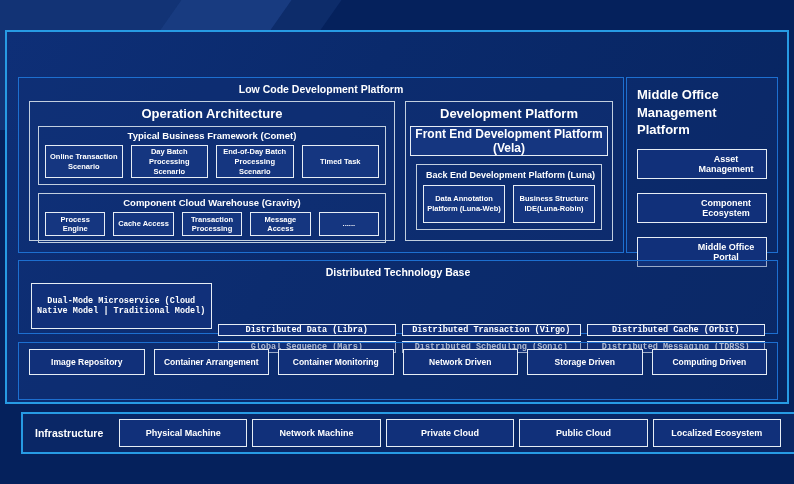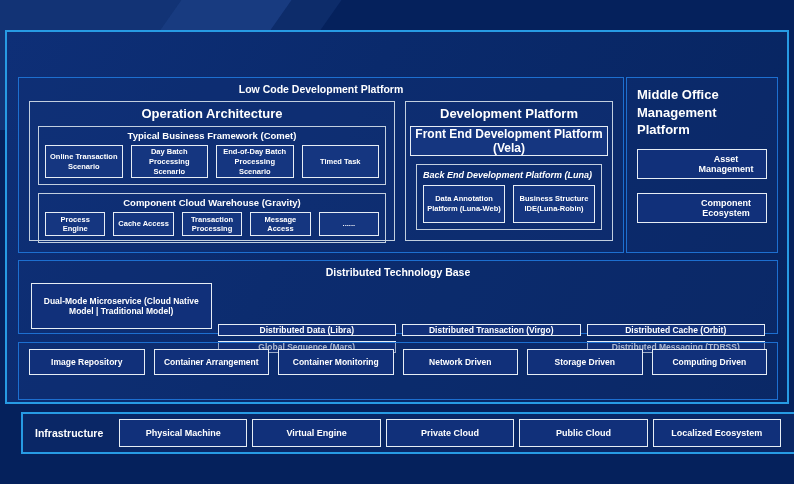--- a/index.html
+++ b/index.html
@@ -48,34 +48,34 @@
     text-align:center; font-size:7.5px; font-weight:bold; line-height:1.3;
     padding:1px 3px; box-sizing:border-box;
   }
 
   .front-box {
     margin:2px 4px 8px; border:1px solid #e6edf5; background:#153680;
     height:28px; display:flex; align-items:center; justify-content:center;
     font-size:12px; font-weight:bold; text-align:center;
   }
   .back-end { margin:0 10px 8px; }
-  .back-label { font-size:9px; font-weight:bold; text-align:left; margin:2px 0 5px;font-style:italic; }
+  .back-label { font-size:9px; font-weight:bold; text-align:right; margin:2px 0 5px; }
   .back-end .leaf { min-height:38px; }
 
   .middle-office { flex:1; padding:8px 10px; }
   .mo-label { font-size:13px; font-weight:bold; line-height:1.35; }
   .mo-items { margin-top:10px; display:flex; flex-direction:column; gap:14px; }
   .mo-item {
     height:28px; border:1px solid #e6edf5; background:#11307a;
     display:flex; align-items:center; justify-content:center;
     font-size:9px; font-weight:bold; text-align:center;padding-left:48px;
   }
 
   .distributed { position:absolute; left:11px; top:228px; width:760px; height:74px; }
-  .dist-content { display:flex; gap:6px; padding:5px 12px 0; height:46px; }
+  .dist-content { display:flex; gap:6px; padding:5px 12px 0; height:46px;font-family:Liberation Mono, monospace; }
   .dual-mode { flex:0 0 166px; font-size:8px; }
   .dist-col { flex:1; display:flex; flex-direction:column; gap:5px;margin-top:41px; }
   .dist-item {
     flex:1; border:1px solid #e6edf5; background:#11307a;
     display:flex; align-items:center; justify-content:center;
     font-size:8.5px; font-weight:bold; text-align:center;
   }
 
   .container-platform { position:absolute; left:11px; top:310px; width:760px; height:58px; }
   .cp-row { display:flex; gap:9px; padding:6px 10px 0; }
@@ -151,35 +151,37 @@
           </div>
 
         </div>
       </div>
 
       <div class="section middle-office">
         <div class="mo-label">Middle Office Management Platform</div>
         <div class="mo-items">
           <div class="mo-item">Asset Management</div>
           <div class="mo-item">Component Ecosystem</div>
+          <div class="mo-item">Middle Office Portal</div>
         </div>
       </div>
 
     </div>
 
     <div class="section distributed">
       <div class="section-label">Distributed Technology Base</div>
       <div class="dist-content">
         <div class="dist-item dual-mode">Dual-Mode Microservice (Cloud Native Model | Traditional Model)</div>
         <div class="dist-col">
           <div class="dist-item">Distributed Data (Libra)</div>
           <div class="dist-item">Global Sequence (Mars)</div>
         </div>
         <div class="dist-col">
           <div class="dist-item">Distributed Transaction (Virgo)</div>
+          <div class="dist-item">Distributed Scheduling (Sonic)</div>
         </div>
         <div class="dist-col">
           <div class="dist-item">Distributed Cache (Orbit)</div>
           <div class="dist-item">Distributed Messaging (TDRSS)</div>
         </div>
       </div>
     </div>
 
     <div class="section container-platform">
       <div class="cp-row">
@@ -190,19 +192,19 @@
         <div class="cp-item">Storage Driven</div>
         <div class="cp-item">Computing Driven</div>
       </div>
     </div>
   </div>
 
   <div class="infra">
     <div class="infra-label">Infrastructure</div>
     <div class="infra-items">
       <div class="infra-item">Physical Machine</div>
-      <div class="infra-item">Virtual Engine</div>
+      <div class="infra-item">Network Machine</div>
       <div class="infra-item">Private Cloud</div>
       <div class="infra-item">Public Cloud</div>
       <div class="infra-item">Localized Ecosystem</div>
     </div>
   </div>
 </div>
 
 </body></html>

